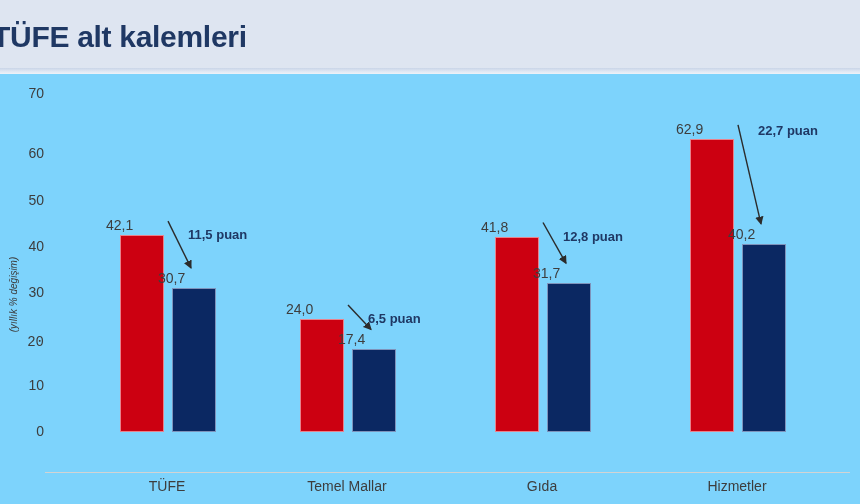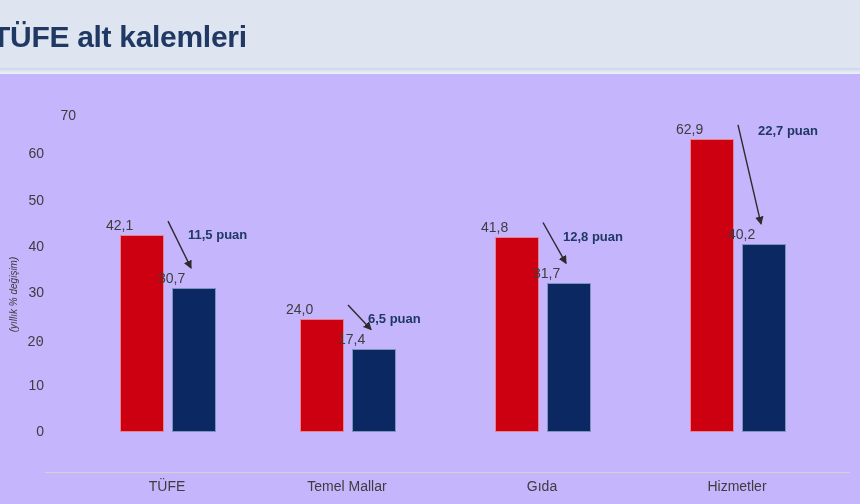--- a/index.html
+++ b/index.html
@@ -1,21 +1,21 @@
 <!DOCTYPE html>
 <html><head>
 <meta charset="utf-8">
 <style>
   html,body{margin:0;padding:0;}
   body{
     width:860px;height:504px;overflow:hidden;background:#ffffff;
     font-family:"Liberation Sans","DejaVu Sans",sans-serif;
     -webkit-font-smoothing:antialiased;
   }
-  .slide{position:relative;width:860px;height:504px;background:#c4b5fd;}
+  .slide{position:relative;width:860px;height:504px;background:#7dd3fc;}
 
   
   .header-band{
     position:absolute;left:0;top:0;width:860px;height:68px;
     background:#dee5f1;
   }
   .header-underline{
     position:absolute;left:0;top:68px;width:860px;height:6px;
     background:linear-gradient(to bottom,#c9d5e8 0%,#dfe7f3 55%,#eef2f8 100%);
   }
@@ -85,21 +85,21 @@
 
     <div class="y-title">(yıllık % değişim)</div>
     <div id="yticks">
         <div class="ytick" style="top: 349px;">0</div>
         <div class="ytick" style="top: 302.714px;">10</div>
         <div class="ytick" style="top: 260px; font-family: Liberation Mono, monospace;">20</div>
         <div class="ytick" style="top: 210.143px;">30</div>
         <div class="ytick" style="top: 163.857px;">40</div>
         <div class="ytick" style="top: 117.571px;">50</div>
         <div class="ytick" style="top: 71.2857px;">60</div>
-        <div class="ytick" style="top: 33px; padding-left: 32px;">70</div>
+        <div class="ytick" style="top: 11px;">70</div>
       </div>
     <div class="axis-baseline"></div>
 
     <div class="plot">
       <svg class="arrow-svg" id="arrows">
         <defs>
           <marker id="ah" markerWidth="7" markerHeight="7" refX="5.2" refY="3" orient="auto">
             <path d="M0,0 L6,3 L0,6 z" fill="#2b2b2b"></path>
           </marker>
         </defs>

